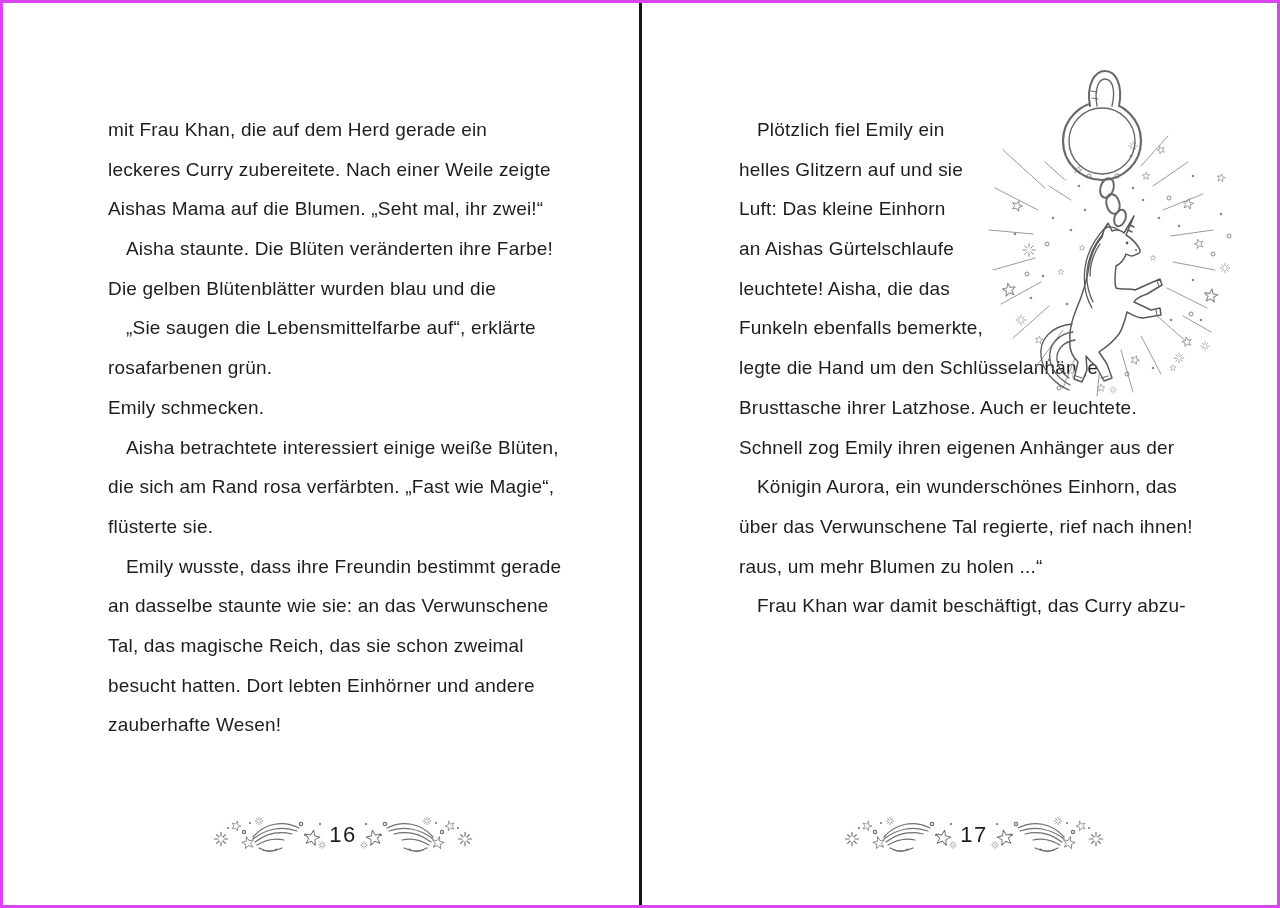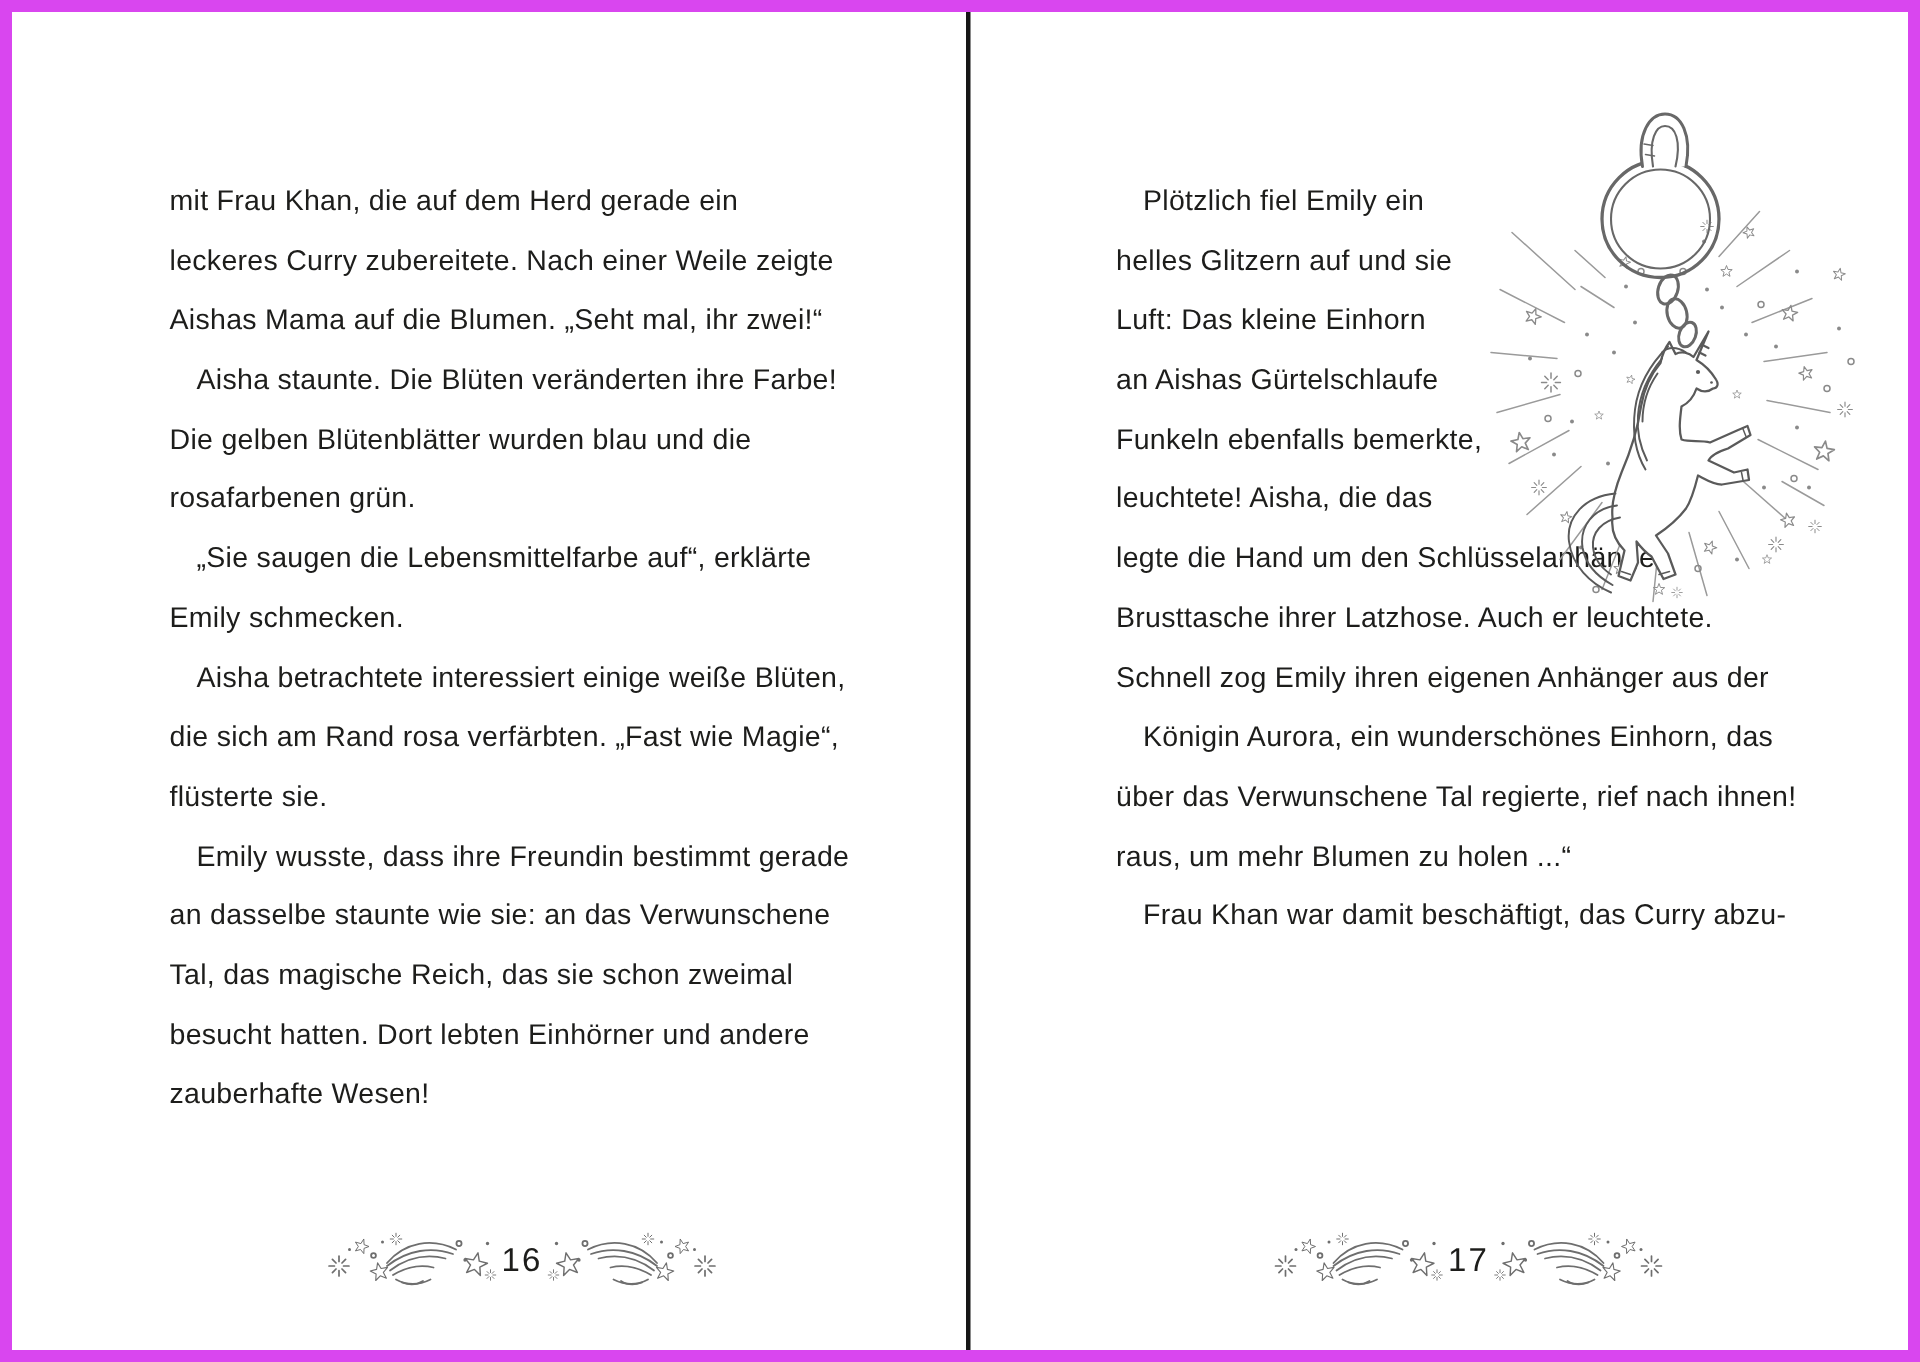--- a/index.html
+++ b/index.html
@@ -1,18 +1,18 @@
 <!DOCTYPE html>
 <html><head>
 <meta charset="utf-8">
 <style>
   html,body{margin:0;padding:0;background:#ffffff;}
   .spread{
     position:relative;width:1280px;height:908px;background:#ffffff;
-    box-sizing:border-box;border:8px solid #d946ef;overflow:hidden;
+    box-sizing:border-box;border:3px solid #d946ef;overflow:hidden;
     font-family:"Liberation Sans","DejaVu Sans",sans-serif;color:#1d1d1b;
   }
   .divider{position:absolute;left:636px;top:0;width:3px;height:100%;background:#161616;}
   .page{position:absolute;top:0;height:100%;width:633px;}
   .page-left{left:0;}
   .page-right{left:639px;}
   .text-block{
     position:absolute;top:107px;width:470px;
     font-size:19px;line-height:39.7px;letter-spacing:0.2px;font-weight:400;
   }
@@ -65,22 +65,22 @@
 
 <div class="spread">
 
   <div class="page page-left">
     <div class="text-block">
         <div class="line">mit Frau Khan, die auf dem Herd gerade ein</div>
         <div class="line">leckeres Curry zubereitete. Nach einer Weile zeigte</div>
         <div class="line">Aishas Mama auf die Blumen. „Seht mal, ihr zwei!“</div>
         <div class="line indent">Aisha staunte. Die Blüten veränderten ihre Farbe!</div>
         <div class="line">Die gelben Blütenblätter wurden blau und die</div>
+        <div class="line indent">„Sie saugen die Lebensmittelfarbe auf“, erklärte</div>
         <div class="line">rosafarbenen grün.</div>
-        <div class="line indent">„Sie saugen die Lebensmittelfarbe auf“, erklärte</div>
         <div class="line">Emily schmecken.</div>
         <div class="line indent">Aisha betrachtete interessiert einige weiße Blüten,</div>
         <div class="line">die sich am Rand rosa verfärbten. „Fast wie Magie“,</div>
         <div class="line">flüsterte sie.</div>
         <div class="line indent">Emily wusste, dass ihre Freundin bestimmt gerade</div>
         <div class="line">an dasselbe staunte wie sie: an das Verwunschene</div>
         <div class="line">Tal, das magische Reich, das sie schon zweimal</div>
         <div class="line">besucht hatten. Dort lebten Einhörner und andere</div>
         <div class="line">zauberhafte Wesen!</div>
       </div>
@@ -96,22 +96,22 @@
   </div>
 
   <div class="divider"></div>
 
   <div class="page page-right">
     <div class="text-block">
         <div class="line indent">Plötzlich fiel Emily ein</div>
         <div class="line">helles Glitzern auf und sie</div>
         <div class="line">Luft: Das kleine Einhorn</div>
         <div class="line">an Aishas Gürtelschlaufe</div>
+        <div class="line">leuchtete! Aisha, die das</div>
         <div class="line">Funkeln ebenfalls bemerkte,</div>
-        <div class="line">leuchtete! Aisha, die das</div>
         <div class="line">legte die Hand um den Schlüsselanhänger.</div>
         <div class="line">Brusttasche ihrer Latzhose. Auch er leuchtete.</div>
         <div class="line">Schnell zog Emily ihren eigenen Anhänger aus der</div>
         <div class="line indent">Königin Aurora, ein wunderschönes Einhorn, das</div>
         <div class="line">über das Verwunschene Tal regierte, rief nach ihnen!</div>
         <div class="line">raus, um mehr Blumen zu holen ...“</div>
         <div class="line indent">Frau Khan war damit beschäftigt, das Curry abzu-</div>
       </div>
 
     <svg class="illustration" viewBox="0 0 264 340">

